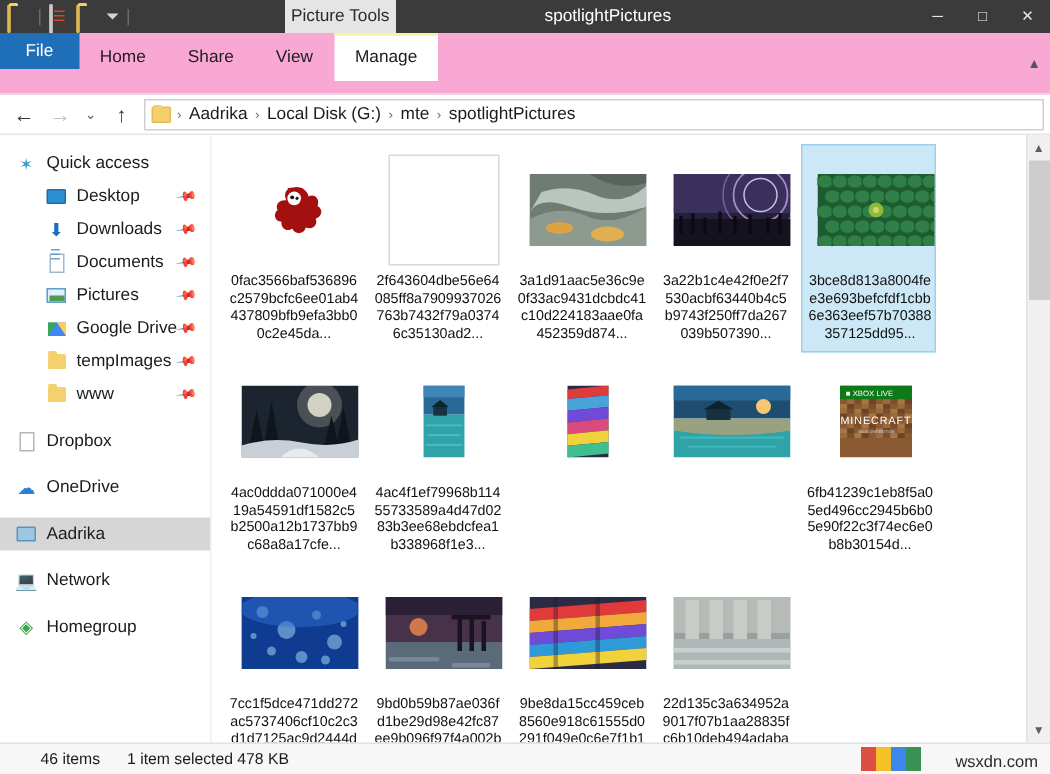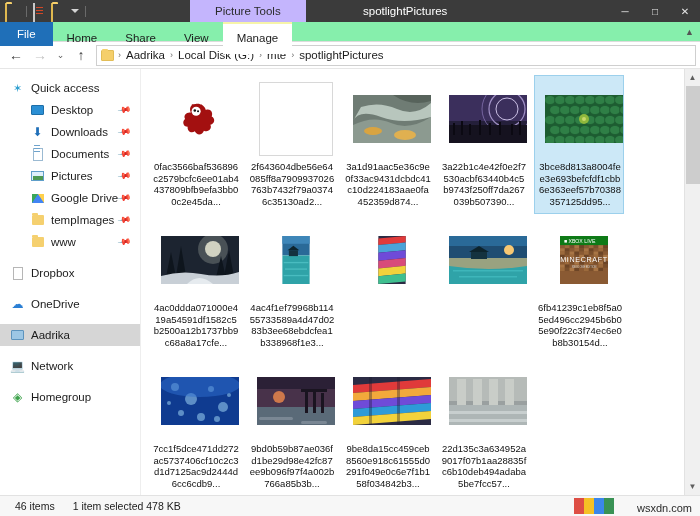--- a/index.html
+++ b/index.html
@@ -55,46 +55,46 @@
     width: 0; height: 0; margin-left: 2px;
     border-left: 4px solid transparent; border-right: 4px solid transparent;
     border-top: 4px solid #d4d4d4;
   }
 
   .ctx-tab-wrap {
     position: absolute; left: 190px; top: 0;
     display: flex; align-items: stretch; height: 22px;
   }
   .ctx-tab {
-    background: #c4b5fd;
+    background: #e5e5e5;
     color: #2b2b2b;
     font-size: 11.5px;
-    padding: 0 25px;
+    padding: 0 4px;
     display: flex; align-items: center;
     height: 22px;
   }
   .win-title {
     color: #ffffff; font-size: 11.5px;
     padding-left: 12px;
     display: flex; align-items: center; height: 22px;
   }
   .win-btns {
     position: absolute; right: 0; top: 0; height: 22px;
     display: flex; align-items: center;
   }
   .win-btn {
     width: 30px; height: 22px;
     display: flex; align-items: center; justify-content: center;
     color: #e8e8e8; font-size: 10px;
   }
 
   
   .ribbon {
-    height: 20px; flex: none;
-    background: #86efac;
+    height: 41px; flex: none;
+    background: #f9a8d4;
     display: flex; align-items: stretch;
     border-bottom: 1px solid #dcdcdc;
     position: relative;
   }
   .tab {
     font-size: 11.5px;
     color: #1c1c1c;
     padding: 16px 14px;
     display: flex; align-items: center;
     height: 24px;
@@ -316,21 +316,21 @@
     background: #cdcdcd;
   }
 
   
   .statusbar {
     height: 21px; flex: none;
     background: #f7f7f7;
     border-top: 1px solid #e2e2e2;
     display: flex; align-items: center;
     font-size: 10.5px; color: #1b1b1b;
-    padding-left: 15px;
+    padding-left: 27px;
     position: relative;
   }
   .status-items { margin-right: 18px; }
   .status-sel { }
   .watermark {
     position: absolute; right: 8px; top: 6px;
     font-size: 11px; color: #2a2a2a;
     font-family: "Liberation Sans", sans-serif;
   }
   .wm-flag {

